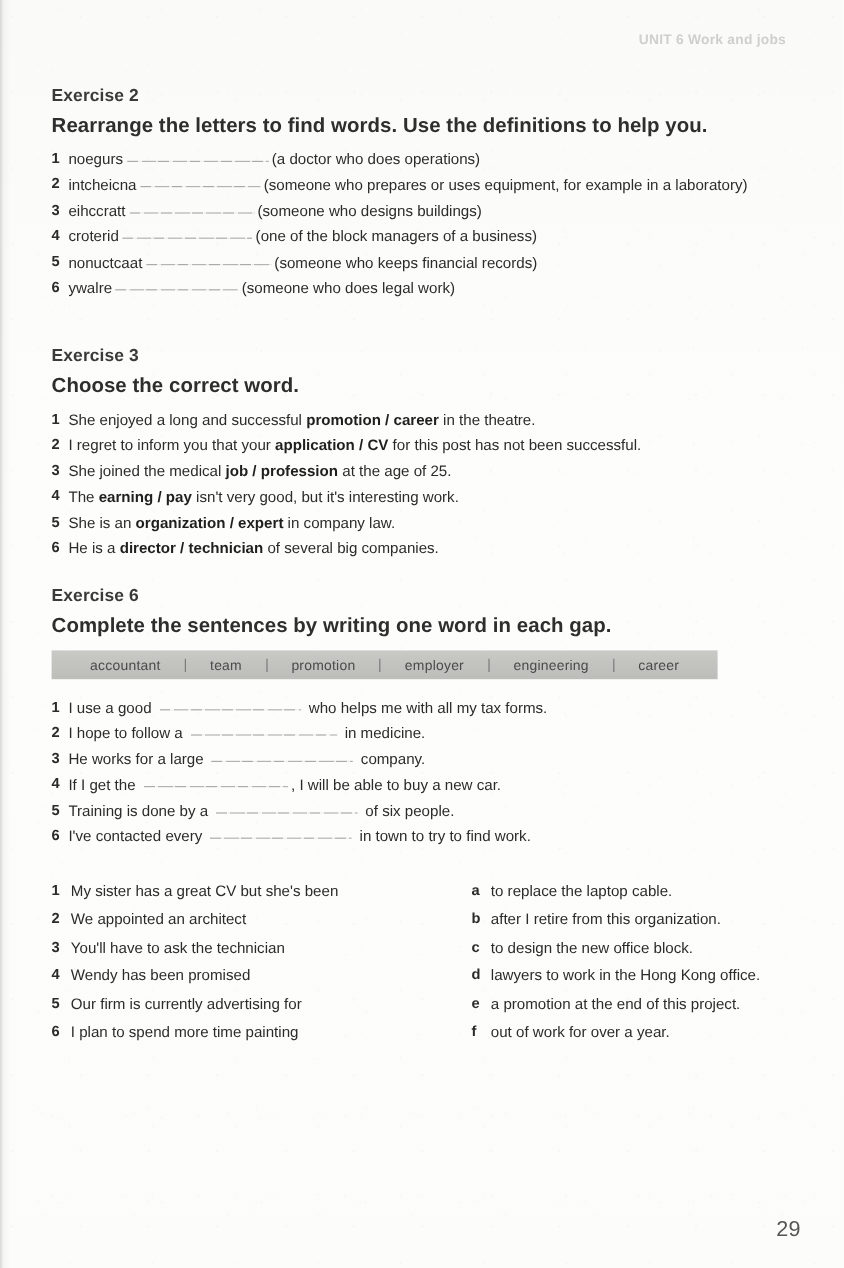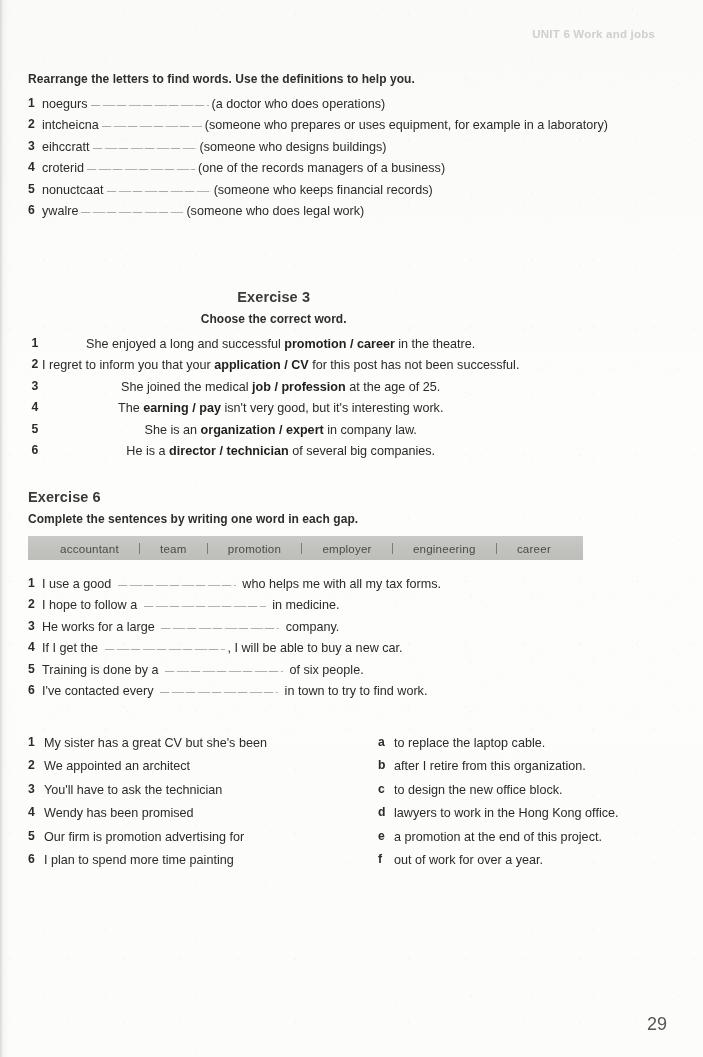--- a/index.html
+++ b/index.html
@@ -33,20 +33,21 @@
       radial-gradient(circle at 62% 12%, rgba(190,190,185,.13) 0 1px, transparent 1px),
       radial-gradient(circle at 84% 47%, rgba(190,190,185,.14) 0 1px, transparent 1px),
       radial-gradient(circle at 35% 68%, rgba(190,190,185,.12) 0 1px, transparent 1px),
       radial-gradient(circle at 72% 88%, rgba(190,190,185,.12) 0 1px, transparent 1px),
       radial-gradient(circle at 46% 91%, rgba(190,190,185,.10) 0 1px, transparent 1px);
     background-size: 57px 63px, 83px 71px, 69px 57px, 91px 79px, 61px 67px, 77px 85px;
   }
   .content {
     position: absolute;
     inset: 0;
+    margin-left: 15px;
   }
 
   
   .running-head {
     position: absolute;
     top: 28px;
     right: 48px;
     font-size: 11.5px;
     letter-spacing: .2px;
     color: #cfcfcf;
@@ -57,21 +58,21 @@
   
   .section { position: absolute; left: 28px; }
   .ex-title {
     font-size: 14.5px;
     font-weight: 700;
     color: #3a3a3a;
     letter-spacing: .1px;
     margin: 0 0 7px 0;
   }
   .ex-rubric {
-    font-size: 12px;
+    font-size: 17px;
     font-weight: 700;
     color: #2e2e2e;
     margin: 0 0 8px 0;
     letter-spacing: .05px;
   }
   .item {
     display: flex;
     align-items: flex-start;
     font-size: 12.6px;
     color: #2b2b2b;
@@ -153,52 +154,53 @@
   .page-number {
     position: absolute;
     right: 36px;
     bottom: 22px;
     font-size: 18px;
     color: #555;
   }
 
   
   #ex2 { top: 72px; }
-  #ex3 { top: 289px; text-align: center; }
+  #ex3 { top: 289px; }
   #ex4 { top: 489px; }
   #ex5 { top: 732px; }
 </style>
 </head>
 <body>
 
 <div class="page"></div>
 <div class="noise"></div>
 
 <div class="content">
 
   <div class="running-head">UNIT 6 Work and jobs</div>
 
   <div class="section" id="ex2">
+    <h2 class="ex-title">Exercise 2</h2>
     <p class="ex-rubric">Rearrange the letters to find words. Use the definitions to help you.</p>
     <div id="ex2-items">
         <div class="item">
           <span class="num">1</span>
           <span class="txt"><span>noegurs</span><span class="blank" style="width: 118px;"></span><span>(a doctor who does operations)</span></span>
         </div>
         <div class="item">
           <span class="num">2</span>
           <span class="txt"><span>intcheicna</span><span class="blank" style="width: 100px;"></span><span>(someone who prepares or uses equipment, for example in a laboratory)</span></span>
         </div>
         <div class="item">
           <span class="num">3</span>
           <span class="txt"><span>eihccratt</span><span class="blank" style="width: 104px;"></span><span>(someone who designs buildings)</span></span>
         </div>
         <div class="item">
           <span class="num">4</span>
-          <span class="txt"><span>croterid</span><span class="blank" style="width: 108px;"></span><span>(one of the records managers of a business)</span></span>
+          <span class="txt"><span>croterid</span><span class="blank" style="width: 108px;"></span><span>(one of the block managers of a business)</span></span>
         </div>
         <div class="item">
           <span class="num">5</span>
           <span class="txt"><span>nonuctcaat</span><span class="blank" style="width: 104px;"></span><span>(someone who keeps financial records)</span></span>
         </div>
         <div class="item">
           <span class="num">6</span>
           <span class="txt"><span>ywalre</span><span class="blank" style="width: 102px;"></span><span>(someone who does legal work)</span></span>
         </div>
       </div>
@@ -293,21 +295,21 @@
           <div class="item">
             <span class="num">3</span>
             <span class="txt">You'll have to ask the technician</span>
           </div>
           <div class="item">
             <span class="num">4</span>
             <span class="txt">Wendy has been promised</span>
           </div>
           <div class="item">
             <span class="num">5</span>
-            <span class="txt">Our firm is promotion advertising for</span>
+            <span class="txt">Our firm is currently advertising for</span>
           </div>
           <div class="item">
             <span class="num">6</span>
             <span class="txt">I plan to spend more time painting</span>
           </div>
         </div>
       <div class="match-col right" id="ex5-right">
           <div class="item">
             <span class="num">a</span>
             <span class="txt">to replace the laptop cable.</span>

